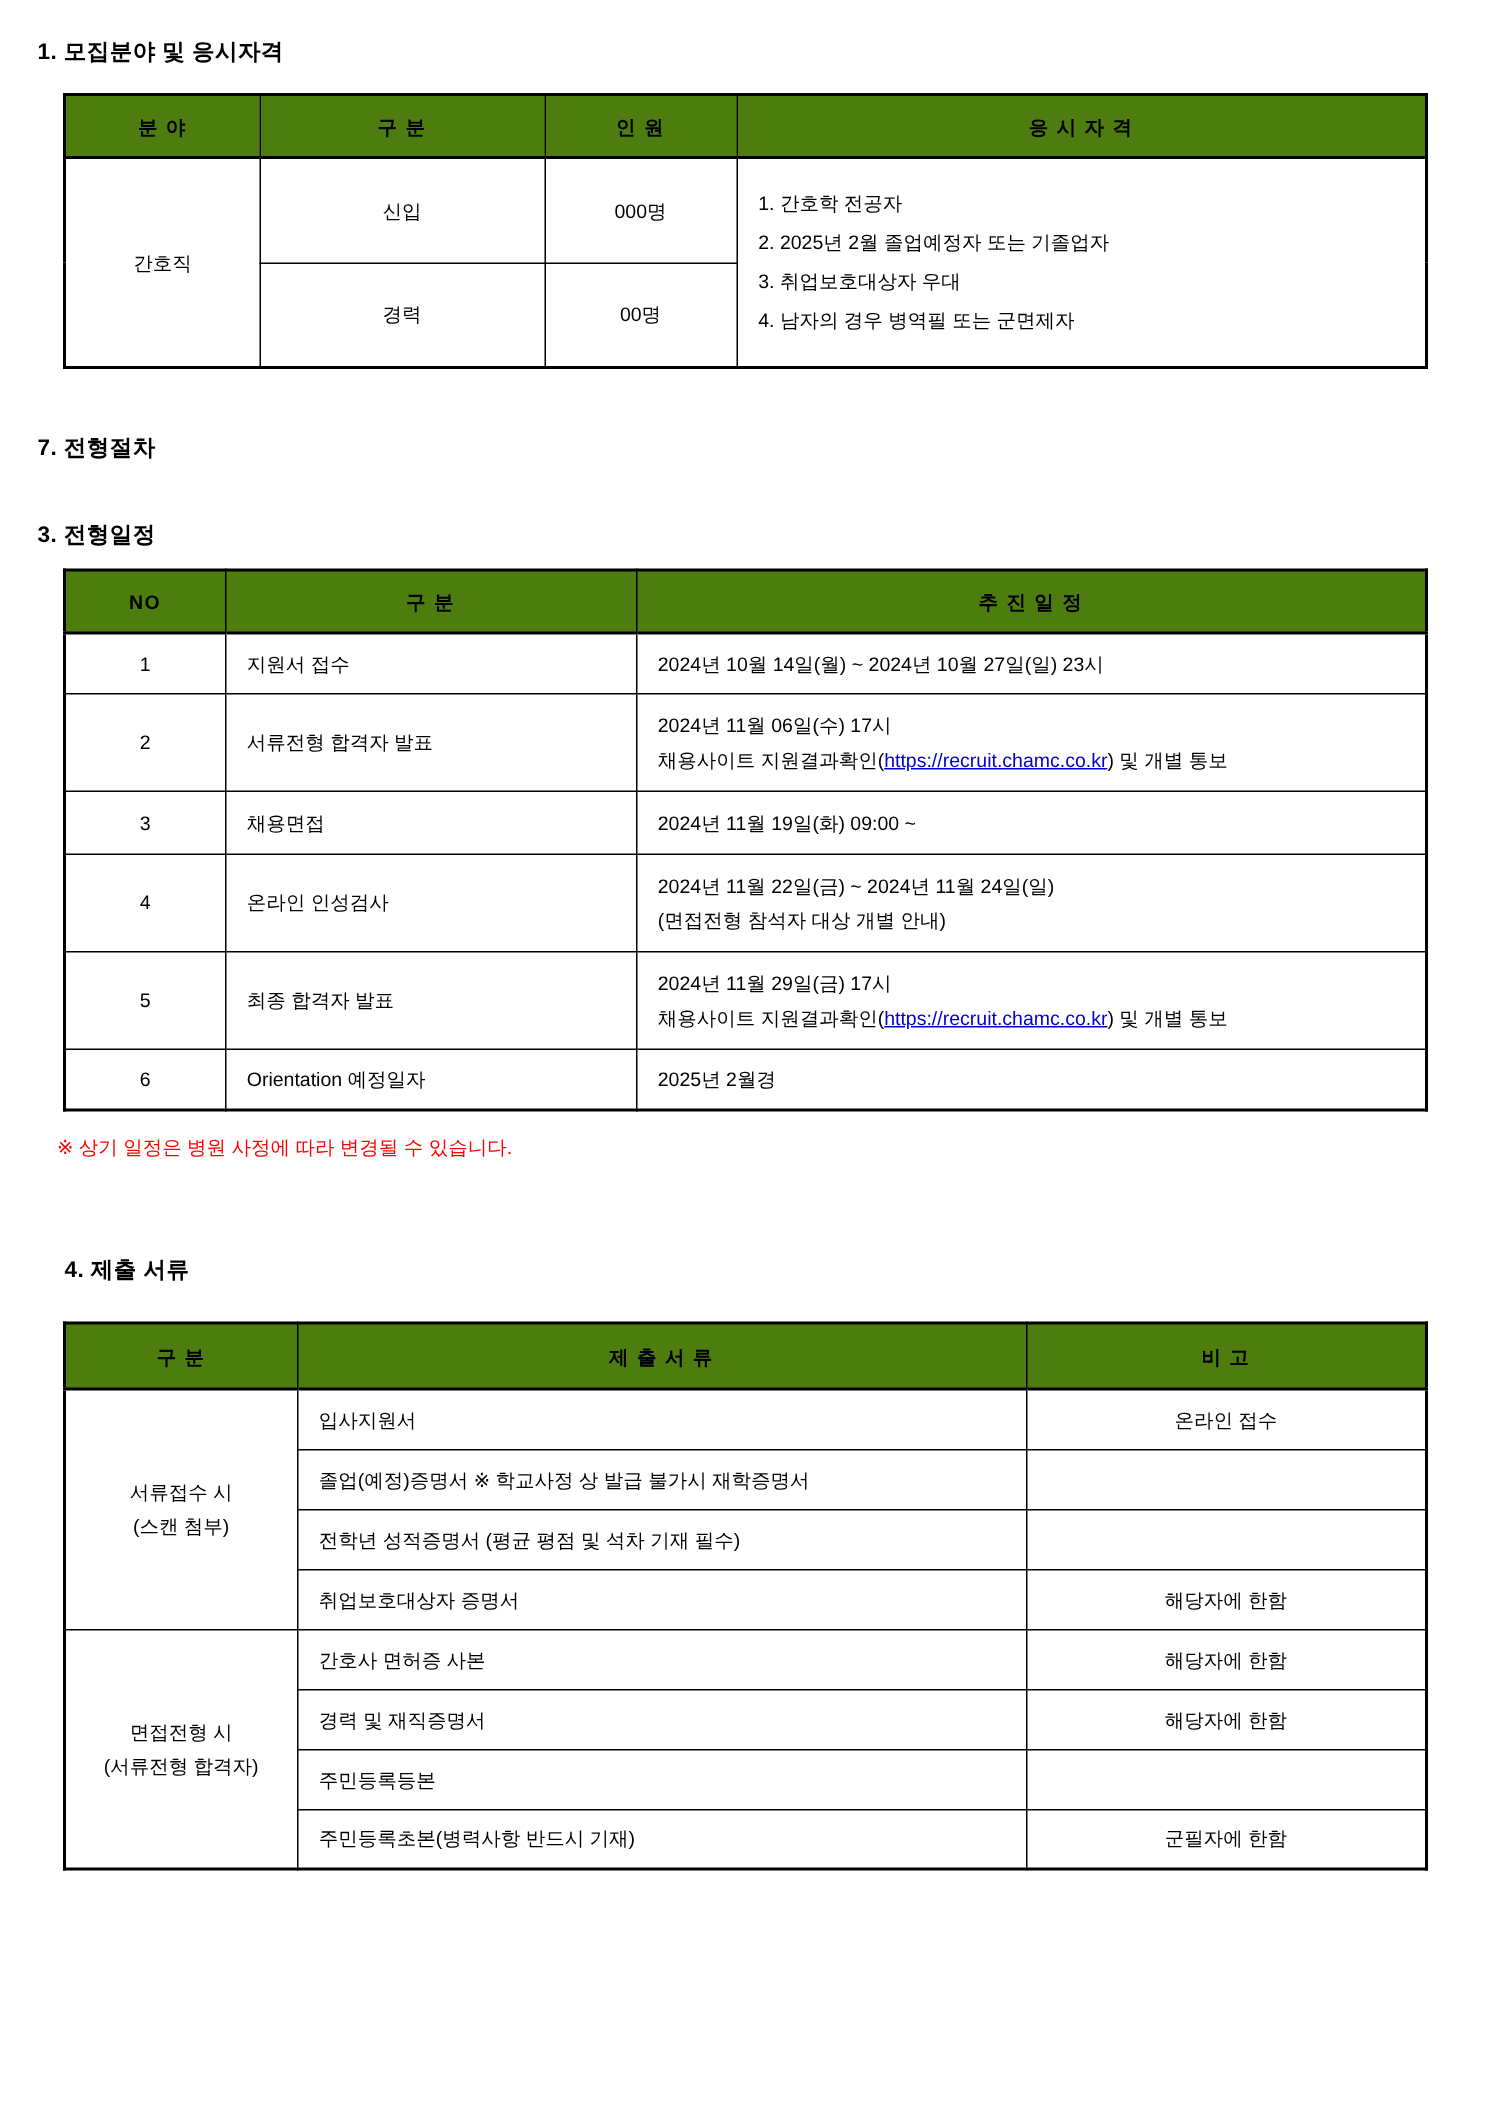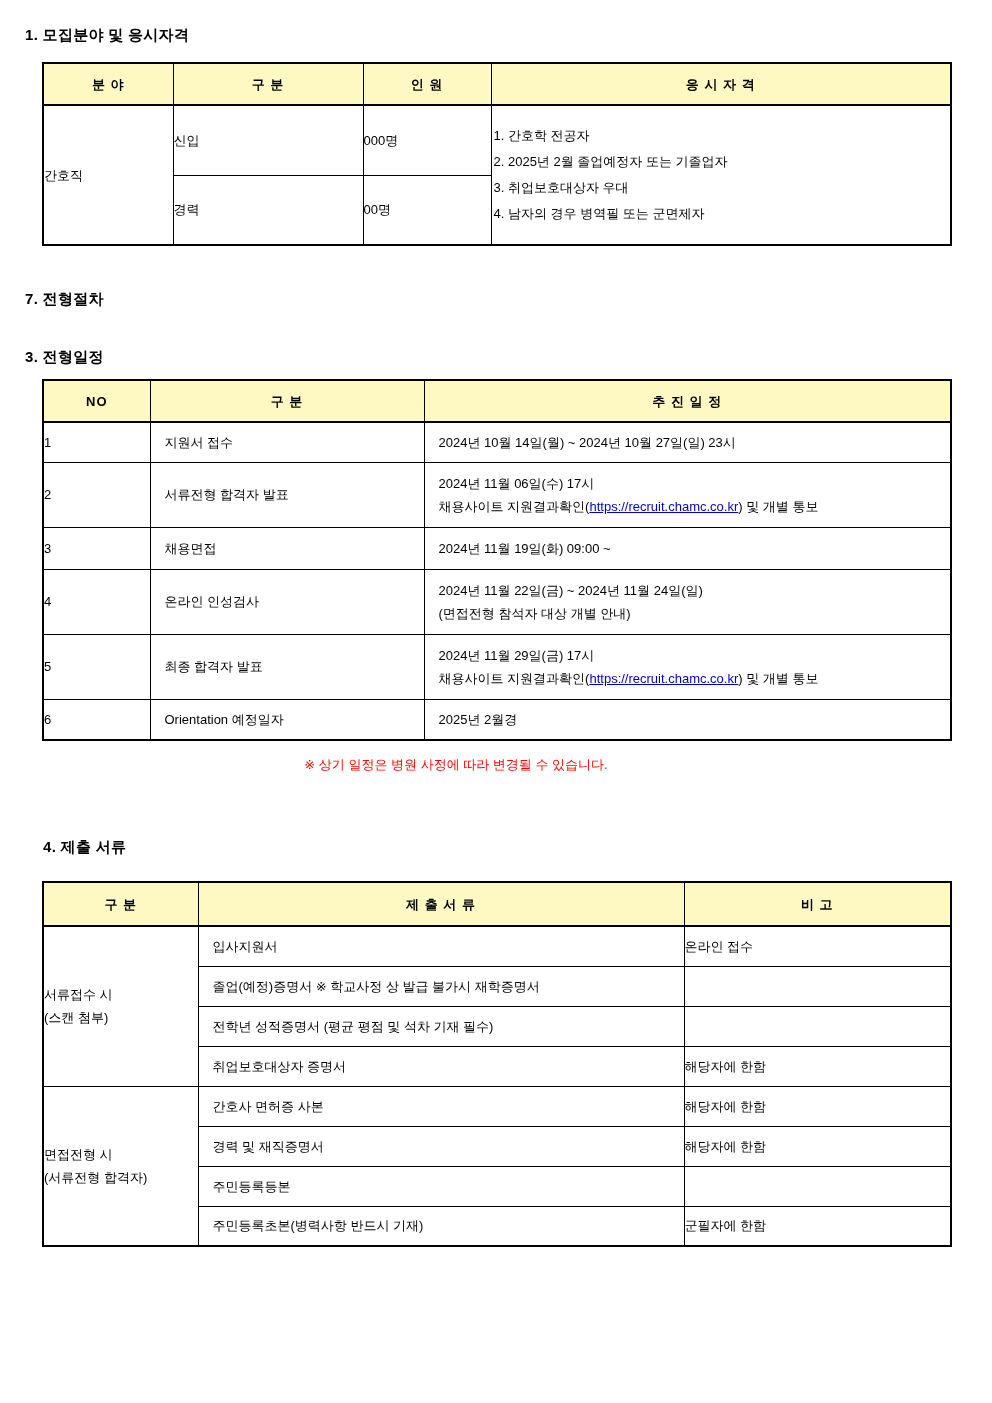--- a/index.html
+++ b/index.html
@@ -34,32 +34,32 @@
   #schedule-table { margin-top: 12px; }
   #documents-table { margin-top: 24px; }
 
   th, td {
     border: 1px solid #000;
     font-size: 13px;
     line-height: 23px;
     vertical-align: middle;
   }
   thead th {
-    background: #fef9c3;
+    background: #4d7c0f;
     border-bottom: 2px solid #000;
     font-weight: 700;
     text-align: center;
     height: 42px;
     letter-spacing: 1px;
   }
   #documents-table thead th { height: 44px; }
 
-  td.center { }
+  td.center { text-align: center; }
   td.left   { text-align: left; padding: 7px 14px; }
-  .qual-cell { padding: 8px 2px; }
+  .qual-cell { padding: 8px 14px; }
   .qual-line { line-height: 26px; font-size: 13px; }
 
   tr.h40 { height: 40px; }
   tr.h41 { height: 41px; }
   tr.h42 { height: 42px; }
   tr.h65 { height: 65px; }
   tr.h70 { height: 70px; }
 
   .flow {
     margin-top: 13px;
@@ -68,21 +68,21 @@
     line-height: 20px;
   }
   .flow .arr { margin: 0 7px; font-size: 12px; }
 
   .red-note {
     color: #ff0000;
     font-size: 13px;
     line-height: 20px;
     margin-left: 13px;
   }
-  #note-schedule { margin-top: 14px; text-align: center; }
+  #note-schedule { margin-top: 14px; }
   #note-documents { margin-top: 13px; }
 
   .link {
     color: #0000cc;
     text-decoration: underline;
     cursor: pointer;
   }
   .cell-lines { padding: 0 14px; }
 </style>
 </head>

